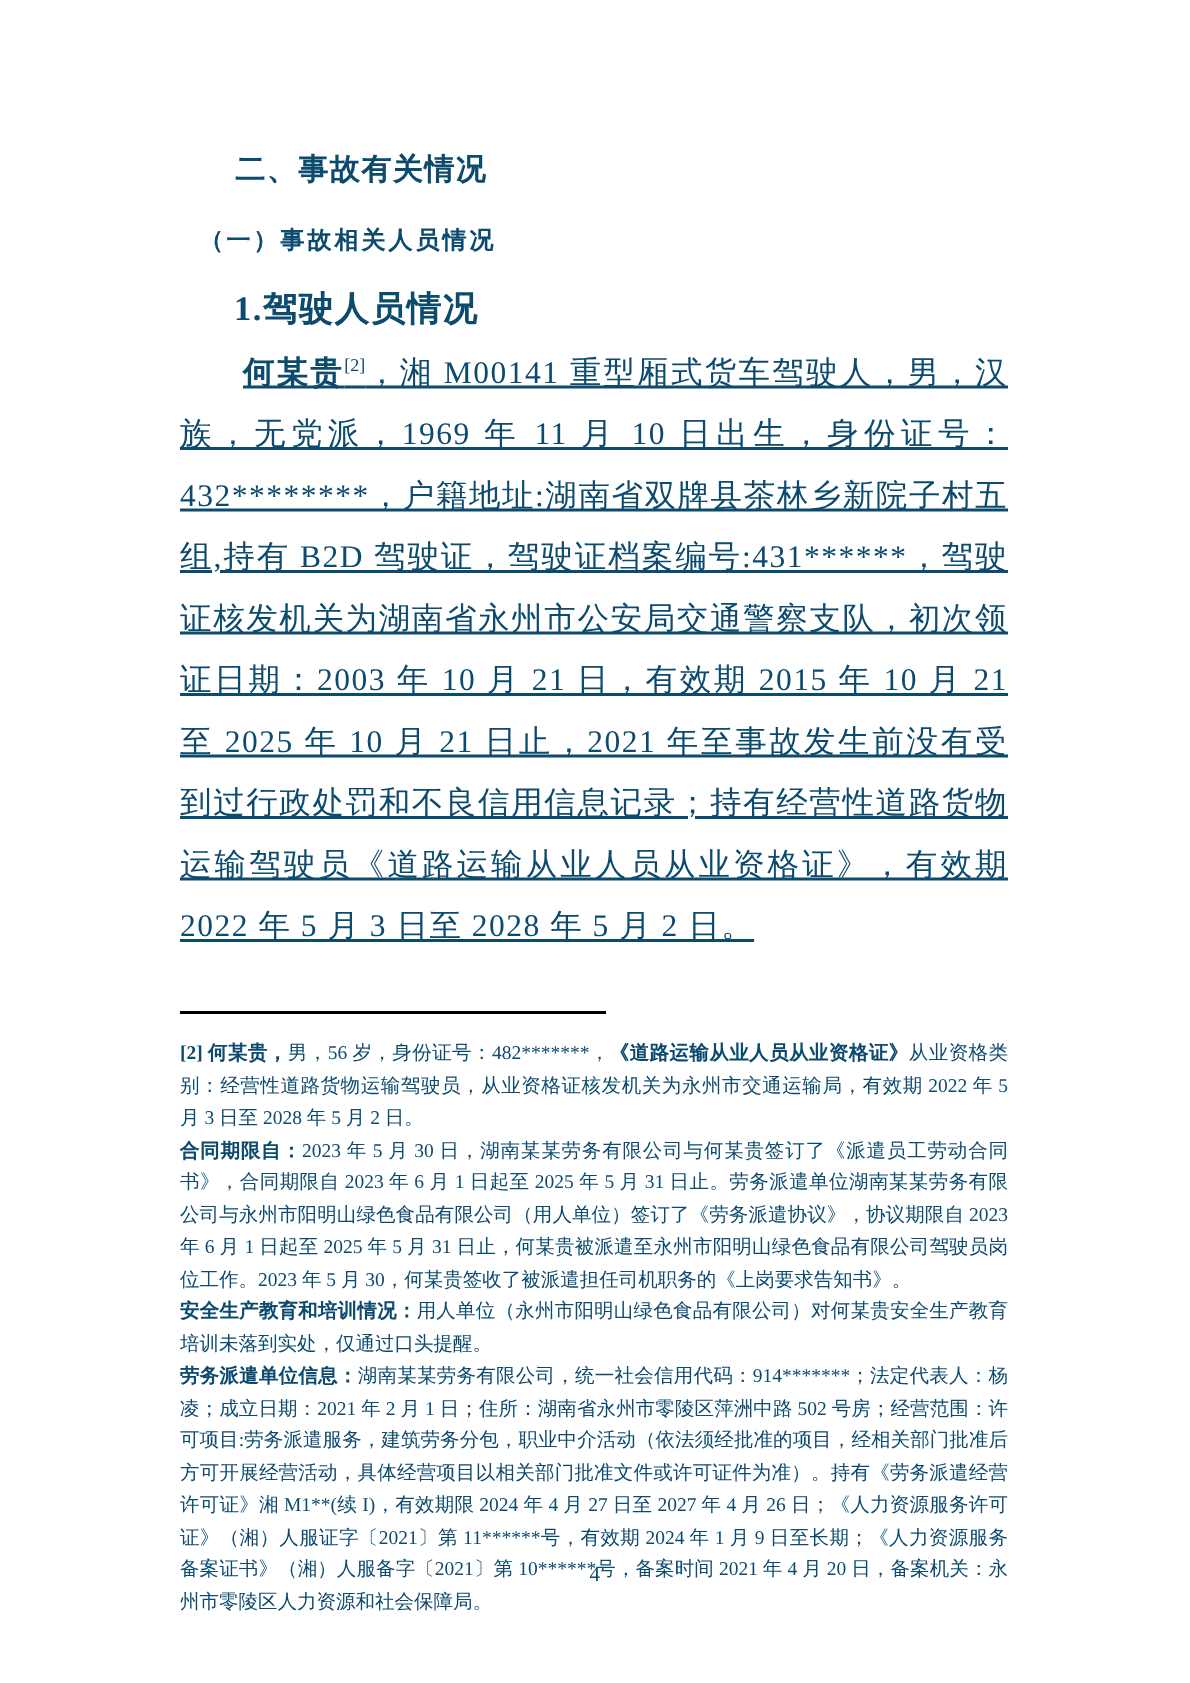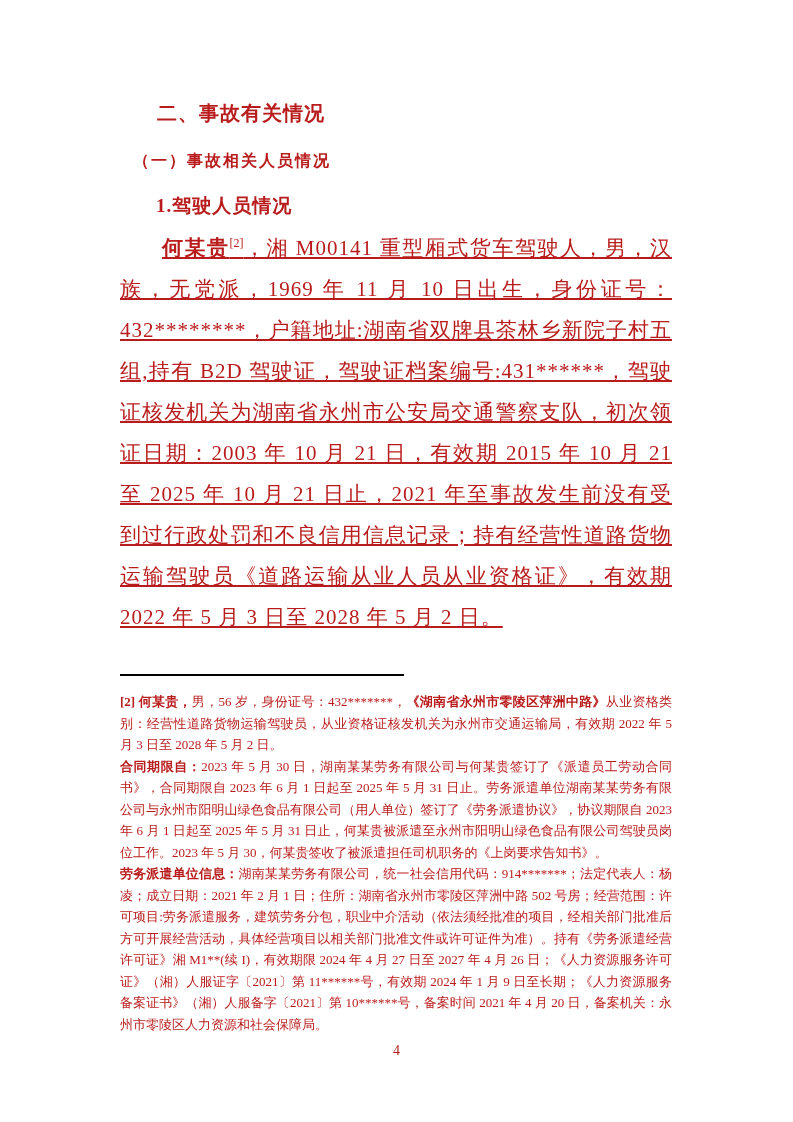--- a/index.html
+++ b/index.html
@@ -6,21 +6,21 @@
     margin: 0;
     padding: 0;
     background: #ffffff;
   }
   .page {
     position: relative;
     width: 793px;
     height: 1122px;
     margin: 0 auto;
     background: #ffffff;
-    color: #b91c1c;
+    color: #0c4a6e;
     box-sizing: border-box;
     padding: 0 121px 0 120px;
     overflow: hidden;
     font-family: "Liberation Serif", "DejaVu Serif", serif;
   }
   .h1 {
     margin: 0;
     padding-top: 100px;
     font-family: "Liberation Sans", "DejaVu Sans", sans-serif;
     font-weight: bold;
@@ -35,21 +35,21 @@
     font-weight: bold;
     font-size: 16px;
     line-height: 30px;
     text-indent: 13px;
     letter-spacing: 2px;
   }
   .h3 {
     margin: 16px 0 0 0;
     font-family: "Liberation Serif", "DejaVu Serif", serif;
     font-weight: bold;
-    font-size: 19px;
+    font-size: 23px;
     line-height: 27px;
     text-indent: 36px;
     letter-spacing: 1px;
   }
   .body-para {
     margin: 9px 0 0 0;
     font-size: 21px;
     line-height: 41px;
     text-align: justify;
     text-justify: inter-ideograph;
@@ -103,24 +103,25 @@
   <p class="h1">二、事故有关情况</p>
   <p class="h2">（一）事故相关人员情况</p>
   <p class="h3">1.驾驶人员情况</p>
 
   <p class="body-para"><span class="driver-name">何某贵</span><sup>[2]</sup><span>，湘 M00141 重型厢式货车驾驶人，男，汉族，无党派，1969 年 11 月 10 日出生，身份证号：432********，户籍地址:湖南省双牌县茶林乡新院子村五组,持有 B2D 驾驶证，驾驶证档案编号:431******，驾驶证核发机关为湖南省永州市公安局交通警察支队，初次领证日期：2003 年 10 月 21 日，有效期 2015 年 10 月 21 至 2025 年 10 月 21 日止，2021 年至事故发生前没有受到过行政处罚和不良信用信息记录；持有经营性道路货物运输驾驶员《道路运输从业人员从业资格证》，有效期 2022 年 5 月 3 日至 2028 年 5 月 2 日。</span></p>
 
   <div class="footnote-separator"></div>
 
   <div class="footnotes">
 
-    <p class="footnote"><b>[2] 何某贵，</b><span>男，56 岁，身份证号：432*******，</span><b>《湖南省永州市零陵区萍洲中路》</b><span>从业资格类别：经营性道路货物运输驾驶员，从业资格证核发机关为永州市交通运输局，有效期 2022 年 5 月 3 日至 2028 年 5 月 2 日。</span></p>
+    <p class="footnote"><b>[2] 何某贵，</b><span>男，56 岁，身份证号：482*******，</span><b>《道路运输从业人员从业资格证》</b><span>从业资格类别：经营性道路货物运输驾驶员，从业资格证核发机关为永州市交通运输局，有效期 2022 年 5 月 3 日至 2028 年 5 月 2 日。</span></p>
 
     <p class="footnote"><b>合同期限自：</b><span>2023 年 5 月 30 日，湖南某某劳务有限公司与何某贵签订了《派遣员工劳动合同书》，合同期限自 2023 年 6 月 1 日起至 2025 年 5 月 31 日止。劳务派遣单位湖南某某劳务有限公司与永州市阳明山绿色食品有限公司（用人单位）签订了《劳务派遣协议》，协议期限自 2023 年 6 月 1 日起至 2025 年 5 月 31 日止，何某贵被派遣至永州市阳明山绿色食品有限公司驾驶员岗位工作。2023 年 5 月 30，何某贵签收了被派遣担任司机职务的《上岗要求告知书》。</span></p>
 
+    <p class="footnote"><b>安全生产教育和培训情况：</b><span>用人单位（永州市阳明山绿色食品有限公司）对何某贵安全生产教育培训未落到实处，仅通过口头提醒。</span></p>
 
     <p class="footnote"><b>劳务派遣单位信息：</b><span>湖南某某劳务有限公司，统一社会信用代码：914*******；法定代表人：杨凌；成立日期：2021 年 2 月 1 日；住所：湖南省永州市零陵区萍洲中路 502 号房；经营范围：许可项目:劳务派遣服务，建筑劳务分包，职业中介活动（依法须经批准的项目，经相关部门批准后方可开展经营活动，具体经营项目以相关部门批准文件或许可证件为准）。持有《劳务派遣经营许可证》湘 M1**(续 I)，有效期限 2024 年 4 月 27 日至 2027 年 4 月 26 日；《人力资源服务许可证》（湘）人服证字〔2021〕第 11******号，有效期 2024 年 1 月 9 日至长期；《人力资源服务备案证书》（湘）人服备字〔2021〕第 10******号，备案时间 2021 年 4 月 20 日，备案机关：永州市零陵区人力资源和社会保障局。</span></p>
 
   </div>
 
   <div class="page-number">4</div>
 
 </div>
 
 </body></html>

